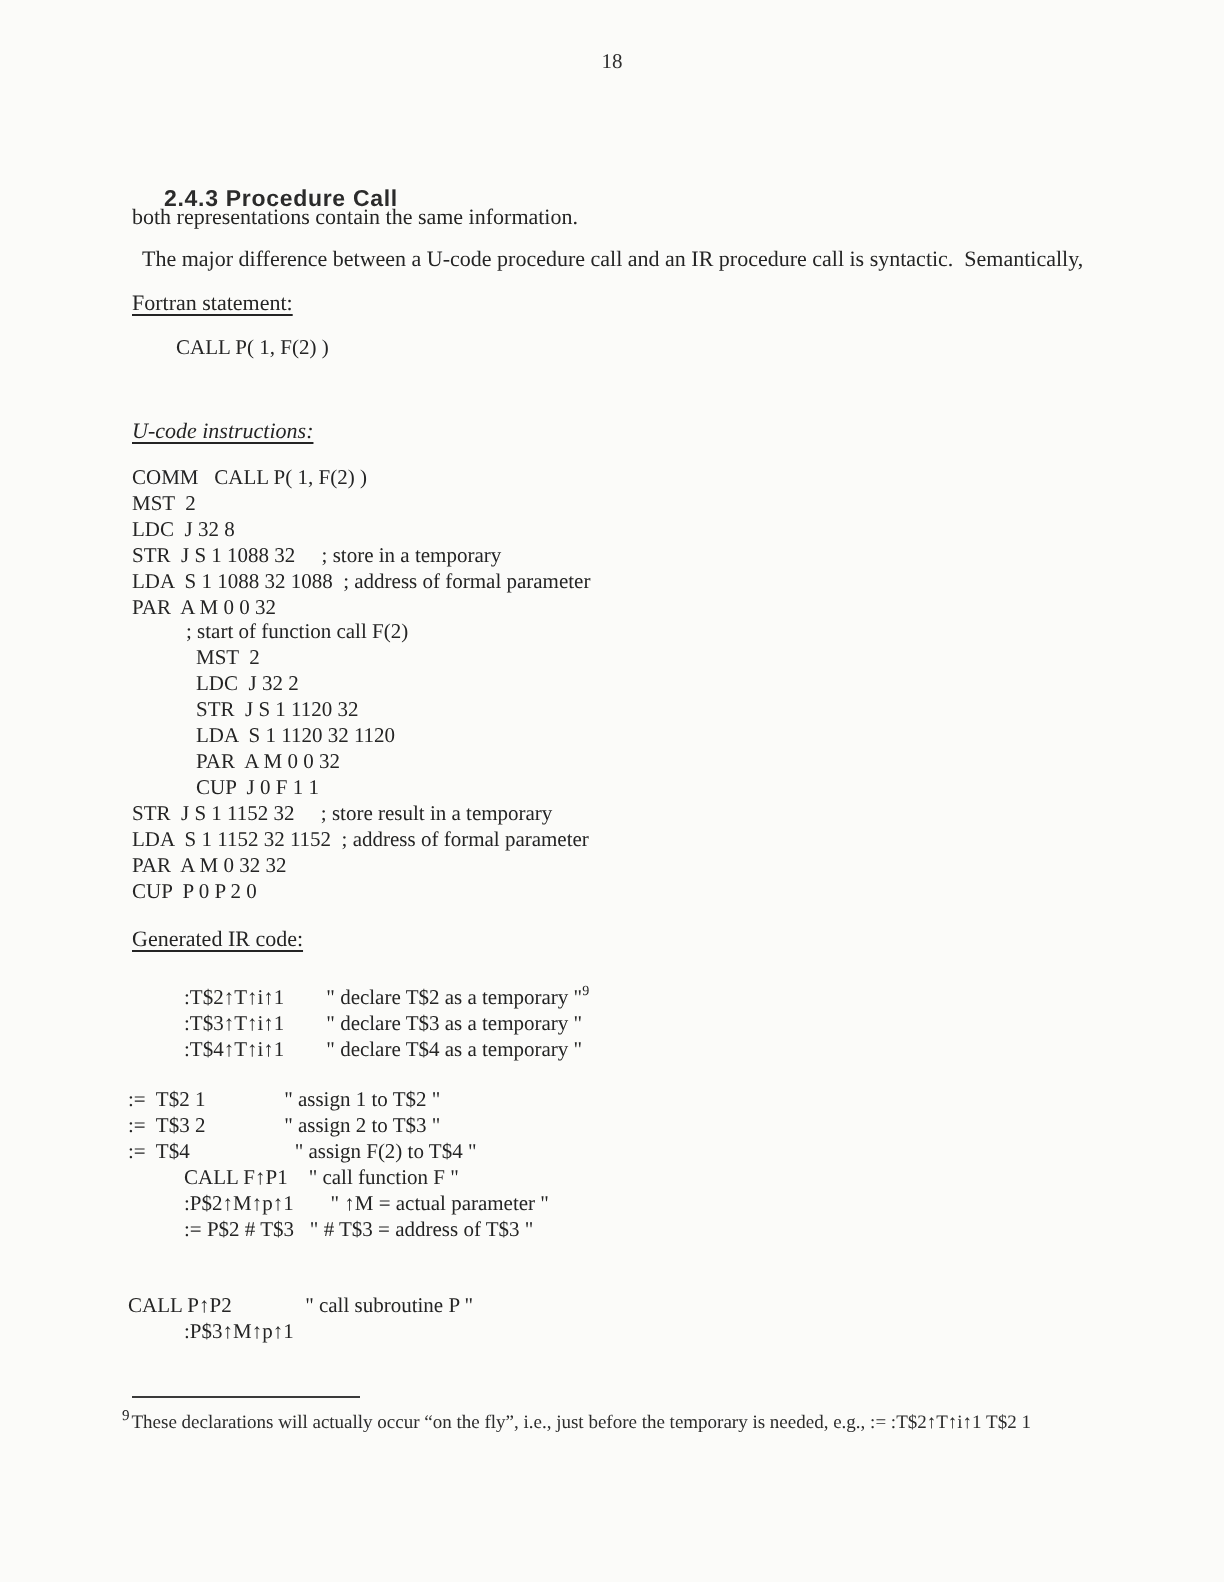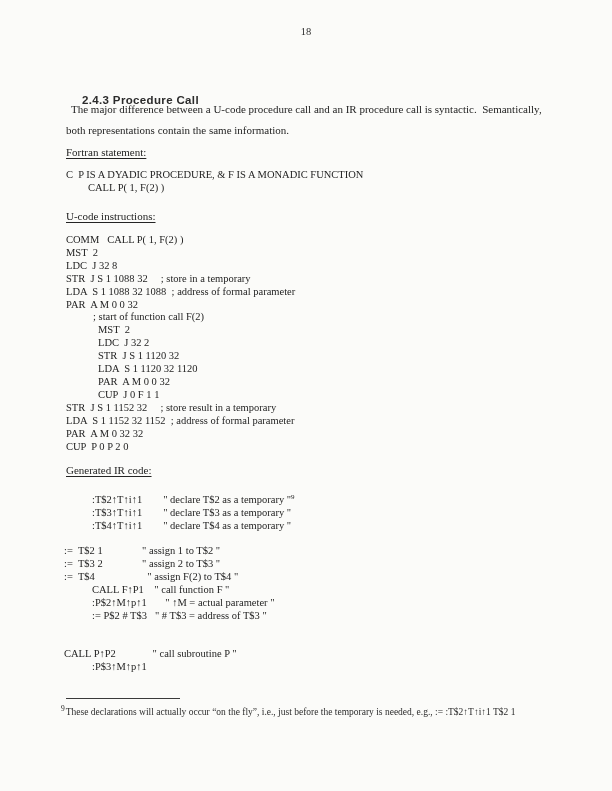--- a/index.html
+++ b/index.html
@@ -32,21 +32,21 @@
   .para-line { white-space: pre; }
   .para-line.indent { padding-left: 5px; }
 
   .label {
     position: absolute; left: 66px;
     font-size: 11px; color: #242424;
     text-decoration: underline;
     text-underline-offset: 2px;
   }
   #fortran-label { top: 146px; }
-  #ucode-label   { top: 210px; }
+  #ucode-label   { top: 210px; font-style: italic; }
   #ir-label      { top: 464px; }
 
   .code-block {
     position: absolute; left: 66px;
     font-size: 10.5px; color: #242424;
   }
   .code-line { white-space: pre; }
 
   #fortran-code { top: 168px; line-height: 13px; }
   #ucode-code   { top: 234px; line-height: 12.9px; font-family: Liberation Serif, serif; }
@@ -71,27 +71,26 @@
 </head>
 <body>
 
 <div class="page">
 
   <div class="page-number">18</div>
 
   <h2 class="heading">2.4.3 Procedure Call</h2>
 
   <div class="paragraph">
+    <div class="para-line">both representations contain the same information.</div>
     <div class="para-line indent">The major difference between a U-code procedure call and an IR procedure call is syntactic.  Semantically,</div>
-    <div class="para-line">both representations contain the same information.</div>
   </div>
 
   <div class="label" id="fortran-label">Fortran statement:</div>
   <div class="code-block" id="fortran-code">
-      <div class="code-line"><span>C  P IS A DYADIC PROCEDURE, &amp; F IS A MONADIC FUNCTION</span></div>
       <div class="code-line" style="padding-left: 22px;"><span>CALL P( 1, F(2) )</span></div>
     </div>
 
   <div class="label" id="ucode-label">U-code instructions:</div>
   <div class="code-block" id="ucode-code">
       <div class="code-line"><span>COMM   CALL P( 1, F(2) )</span></div>
       <div class="code-line"><span>MST  2</span></div>
       <div class="code-line"><span>LDC  J 32 8</span></div>
       <div class="code-line"><span>STR  J S 1 1088 32     ; store in a temporary</span></div>
       <div class="code-line"><span>LDA  S 1 1088 32 1088  ; address of formal parameter</span></div>

